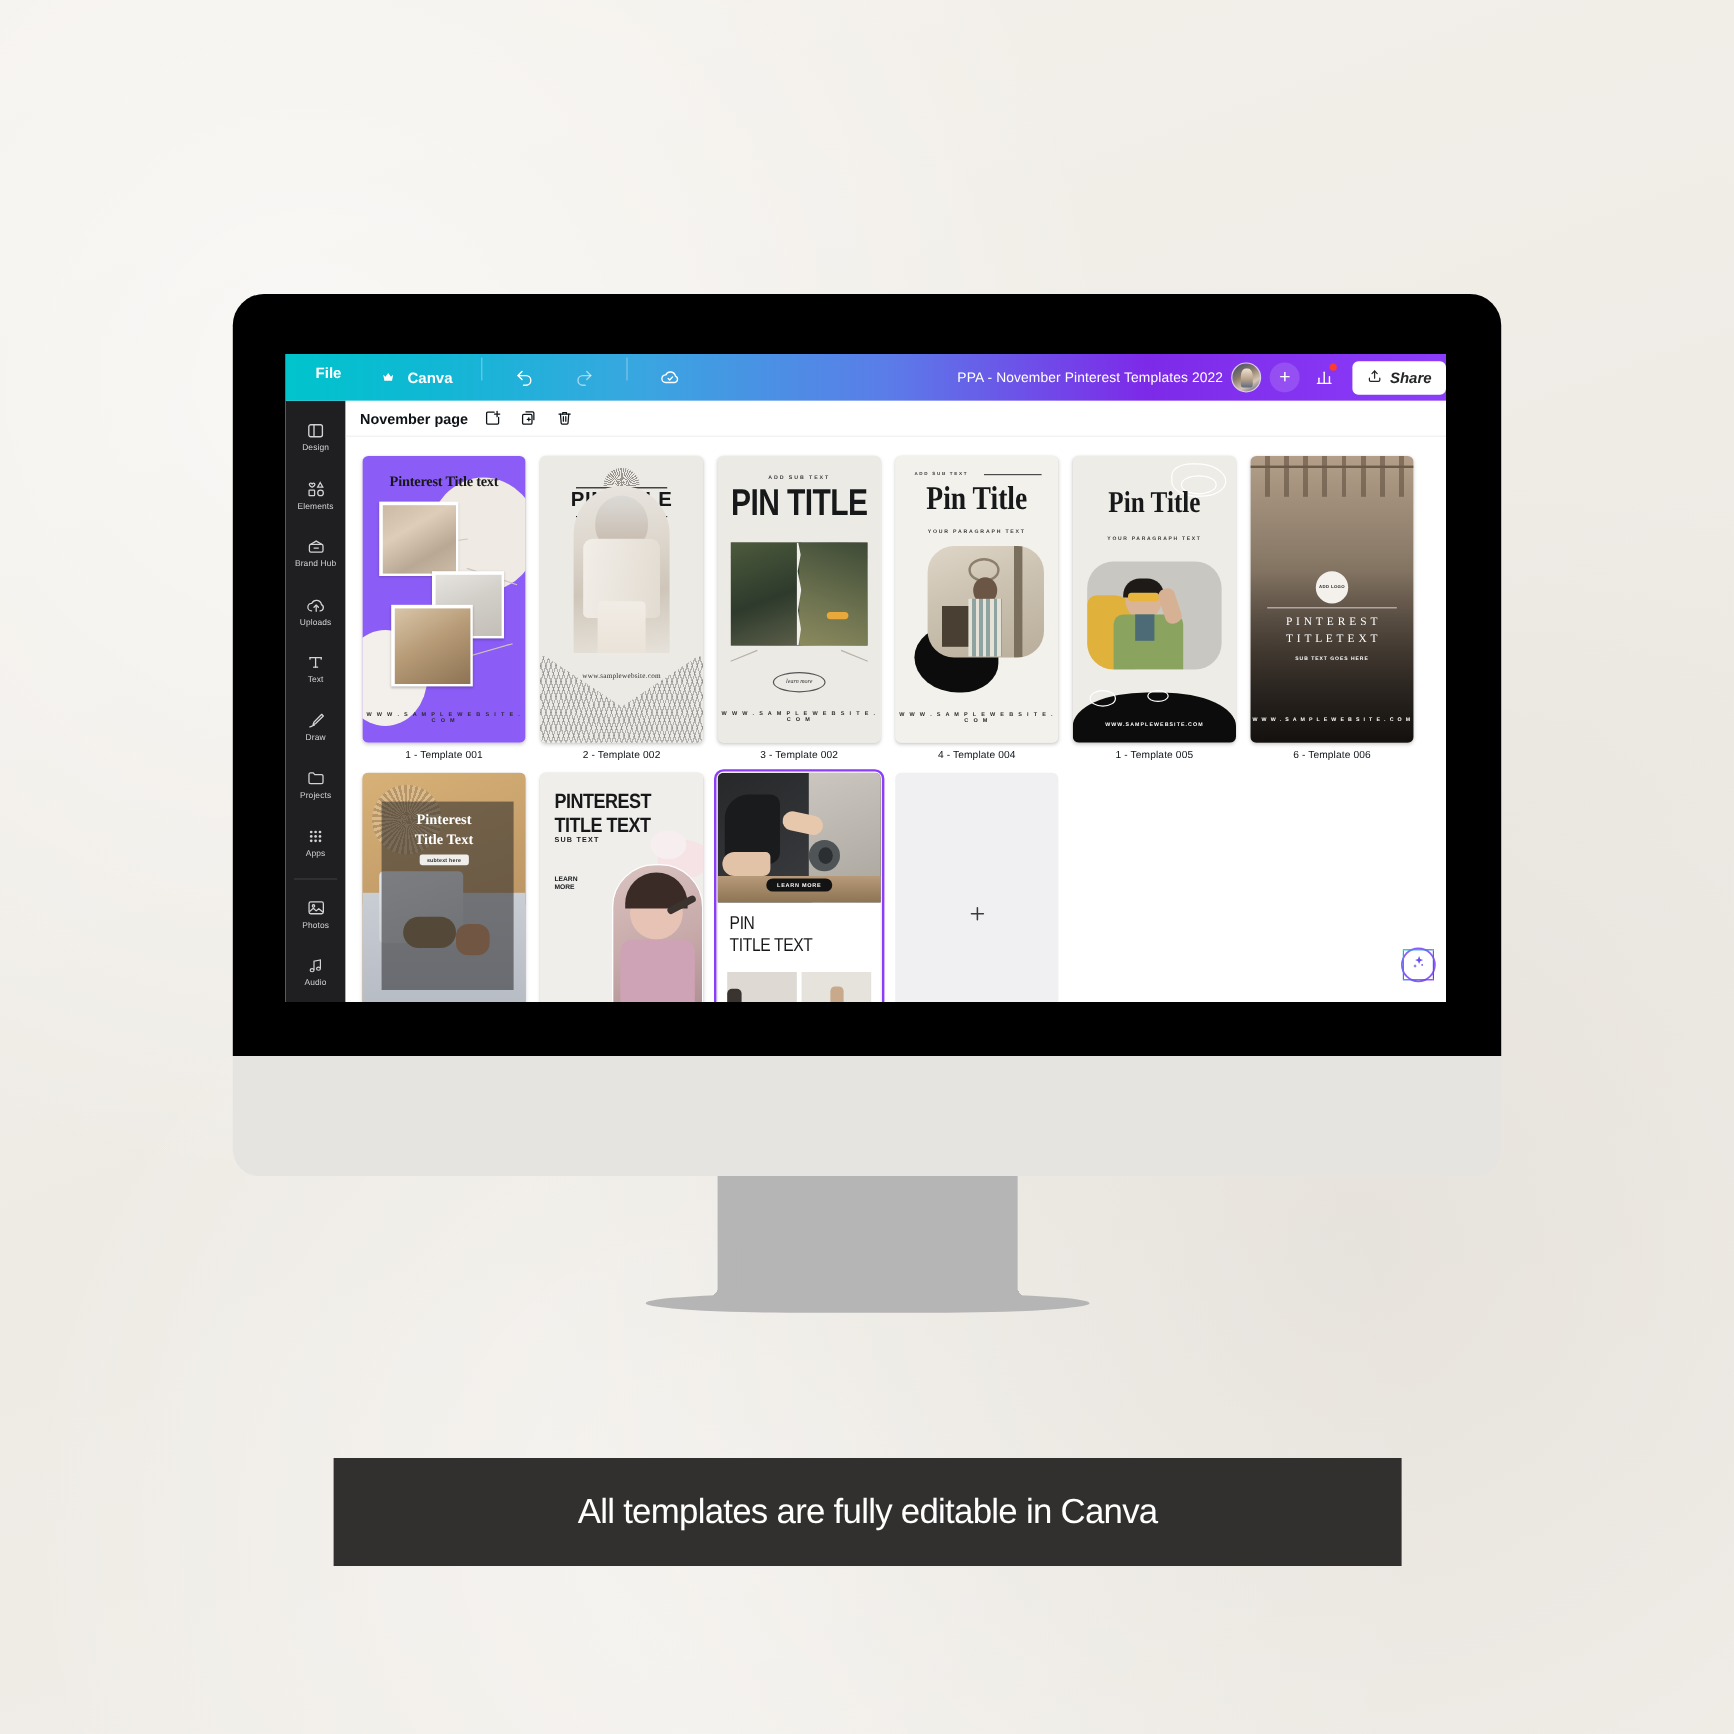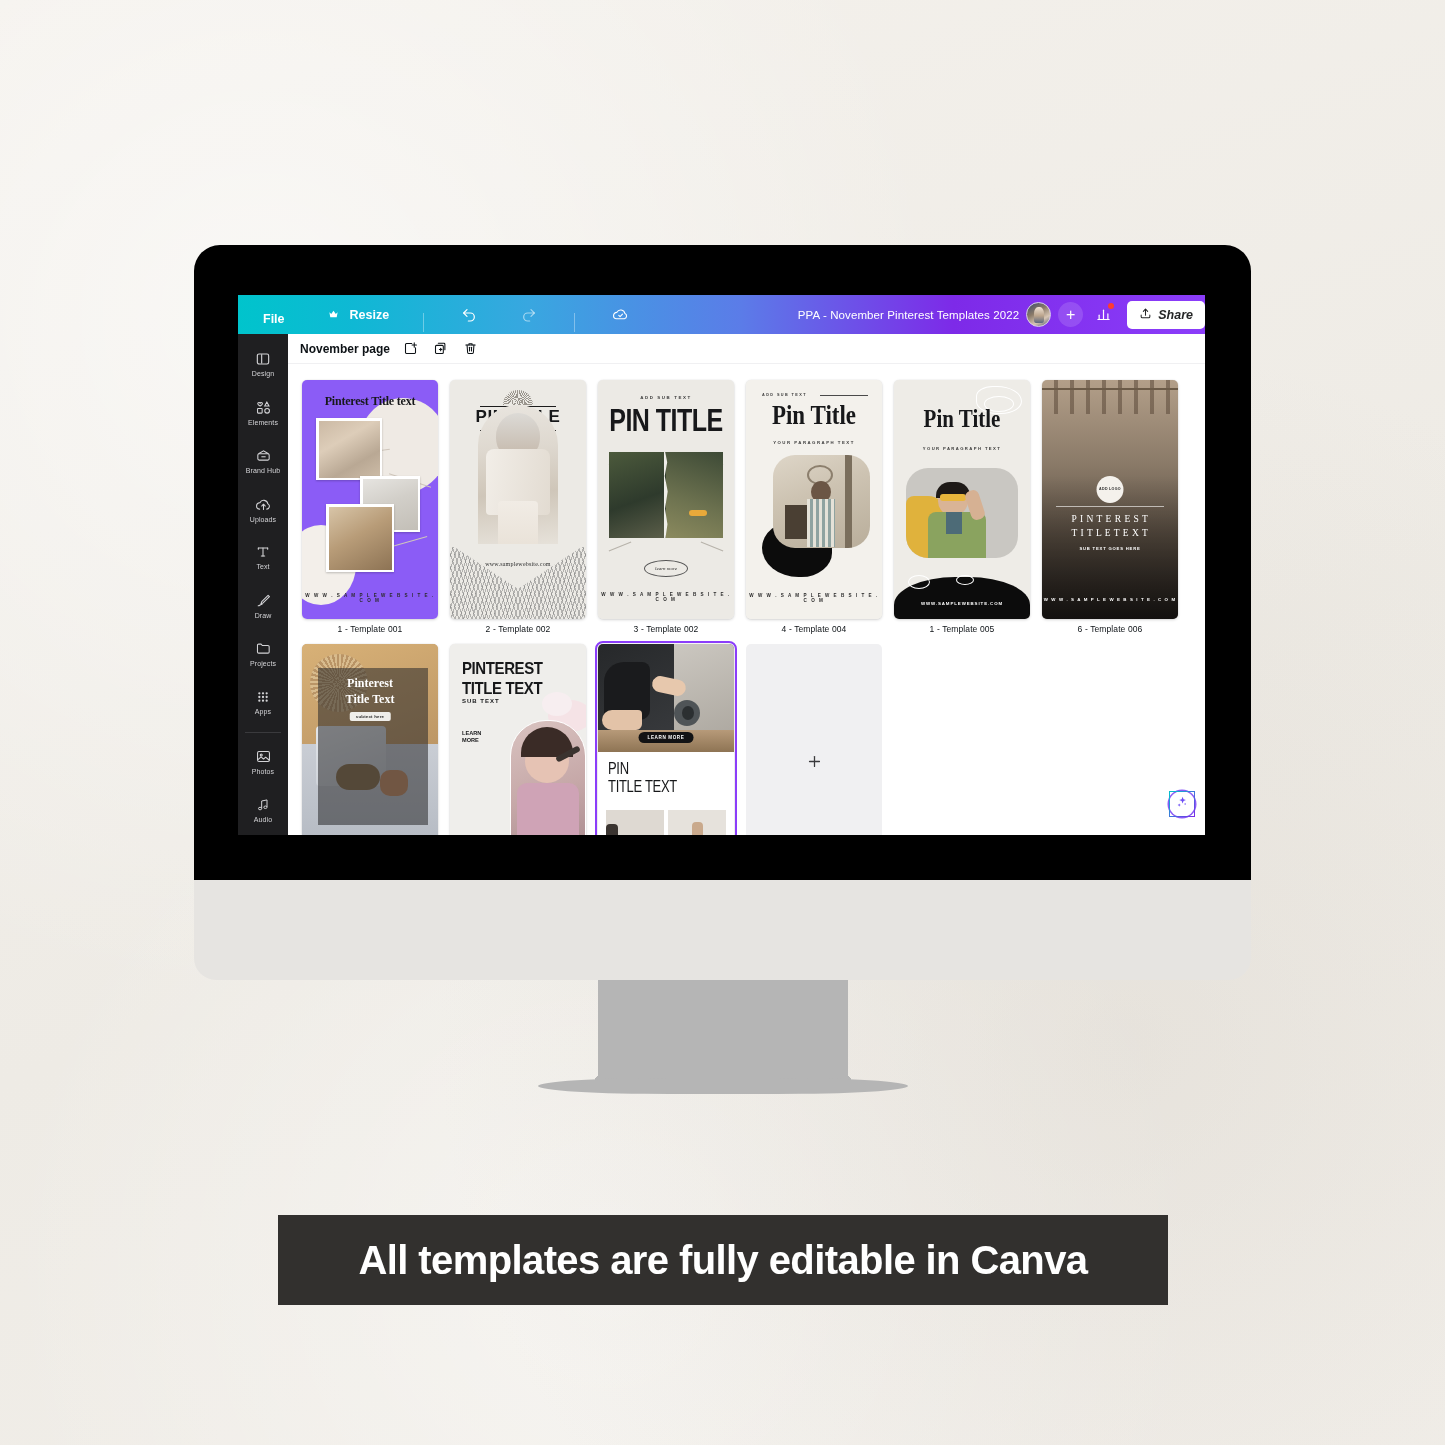--- a/index.html
+++ b/index.html
@@ -58,21 +58,21 @@
     background: #fff; overflow: hidden;
   }
 
   
   .topbar {
     height: 39px; width: 100%;
     background: linear-gradient(90deg, #00c4cc 0%, #0fb8d4 12%, #38a7e0 30%, #5b7ce8 52%, #7d2ae8 74%, #8b3dfa 100%);
     display: flex; align-items: center; color: #fff;
     position: relative;
   }
-  .tb-left { display: flex; align-items: flex-end; gap: 16px; padding-left: 14px; }
+  .tb-left { display: flex; align-items: flex-start; gap: 6px; padding-left: 14px; }
   .tb-btn {
     font-size: 12.5px; font-weight: 600; color: #fff;
     padding: 6px 11px; border-radius: 5px; display: flex; align-items: center; gap: 5px;
     white-space: nowrap;
   }
   .tb-sep { width: 1px; height: 19px; background: rgba(255,255,255,.35); margin: 0 7px; }
   .tb-icon { display: inline-flex; align-items: center; justify-content: center; width: 22px; height: 22px; }
   .tb-right {
     position: absolute; right: 0; top: 0; height: 100%;
     display: flex; align-items: center; gap: 7px; padding-right: 0px;
@@ -191,21 +191,21 @@
     <div class="tb-left">
       <div class="tb-btn">
         <span>File</span>
       </div>
       <div class="tb-btn">
         <span class="tb-icon">
           <svg width="11" height="11" viewBox="0 0 24 24" fill="#fff">
               <path d="M3 7l4 4 5-7 5 7 4-4-2 11H5L3 7z"></path>
             </svg>
         </span>
-        <span>Resize</span>
+        <span>Canva</span>
       </div>
       <div class="tb-sep"></div>
       <div class="tb-btn">
         <span class="tb-icon">
           <svg width="16" height="16" viewBox="0 0 24 24" fill="none" stroke="#fff" stroke-width="1.8" stroke-linecap="round" stroke-linejoin="round">
               <path d="M9 14L4 9l5-5"></path>
               <path d="M4 9h10a6 6 0 0 1 0 12h-3"></path>
             </svg>
         </span>
       </div>
@@ -636,14 +636,14 @@
             <circle cx="17.4" cy="15.6" r="1.25"></circle>
           </svg>
         </span>
       </div>
 
     </div>
   </div>
 </div>
 
 <div style="position:absolute;left:278px;top:1215px;width:890px;height:90px;background:#32302e;display:flex;align-items:center;justify-content:center">
-  <span style="color:#fff;font-size:40px;font-weight:700;letter-spacing:-.6px;font-family:'Liberation Sans',sans-serif">All templates are fully editable in Canva</span>
+  <span style="color:#fff;font-size:29px;font-weight:400;letter-spacing:-.6px;font-family:'Liberation Sans',sans-serif">All templates are fully editable in Canva</span>
 </div>
 
 </body></html>

